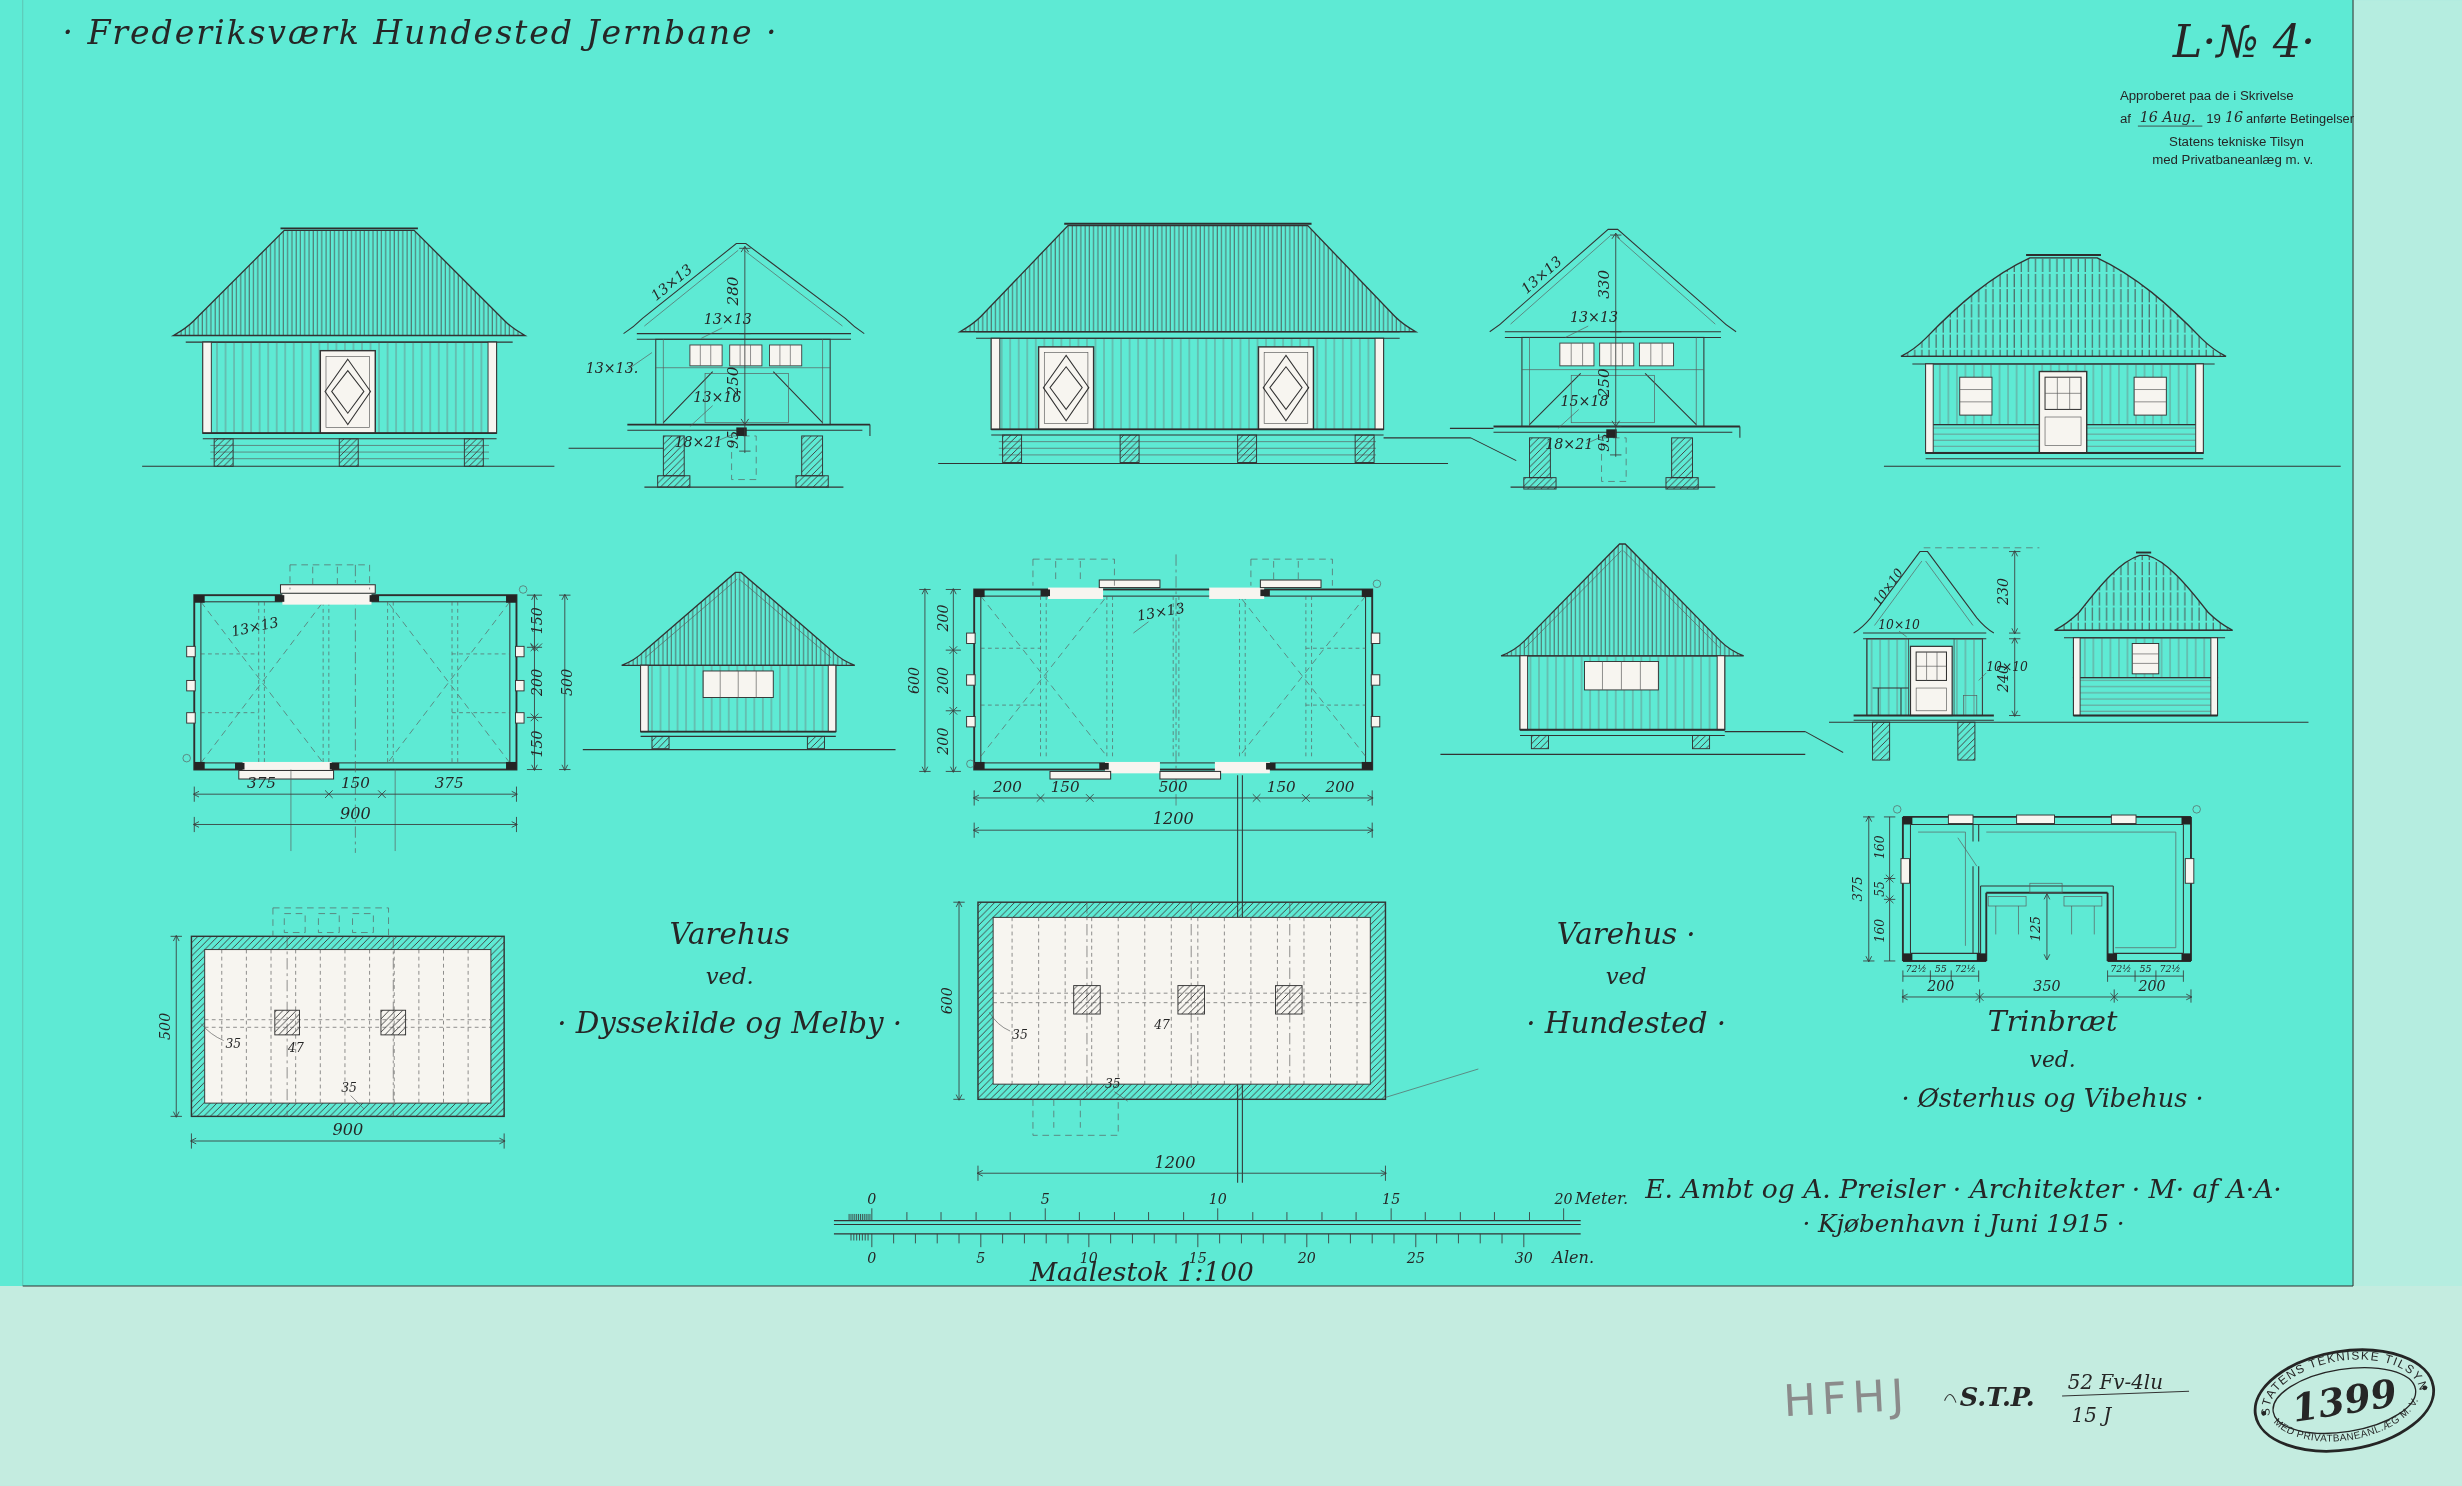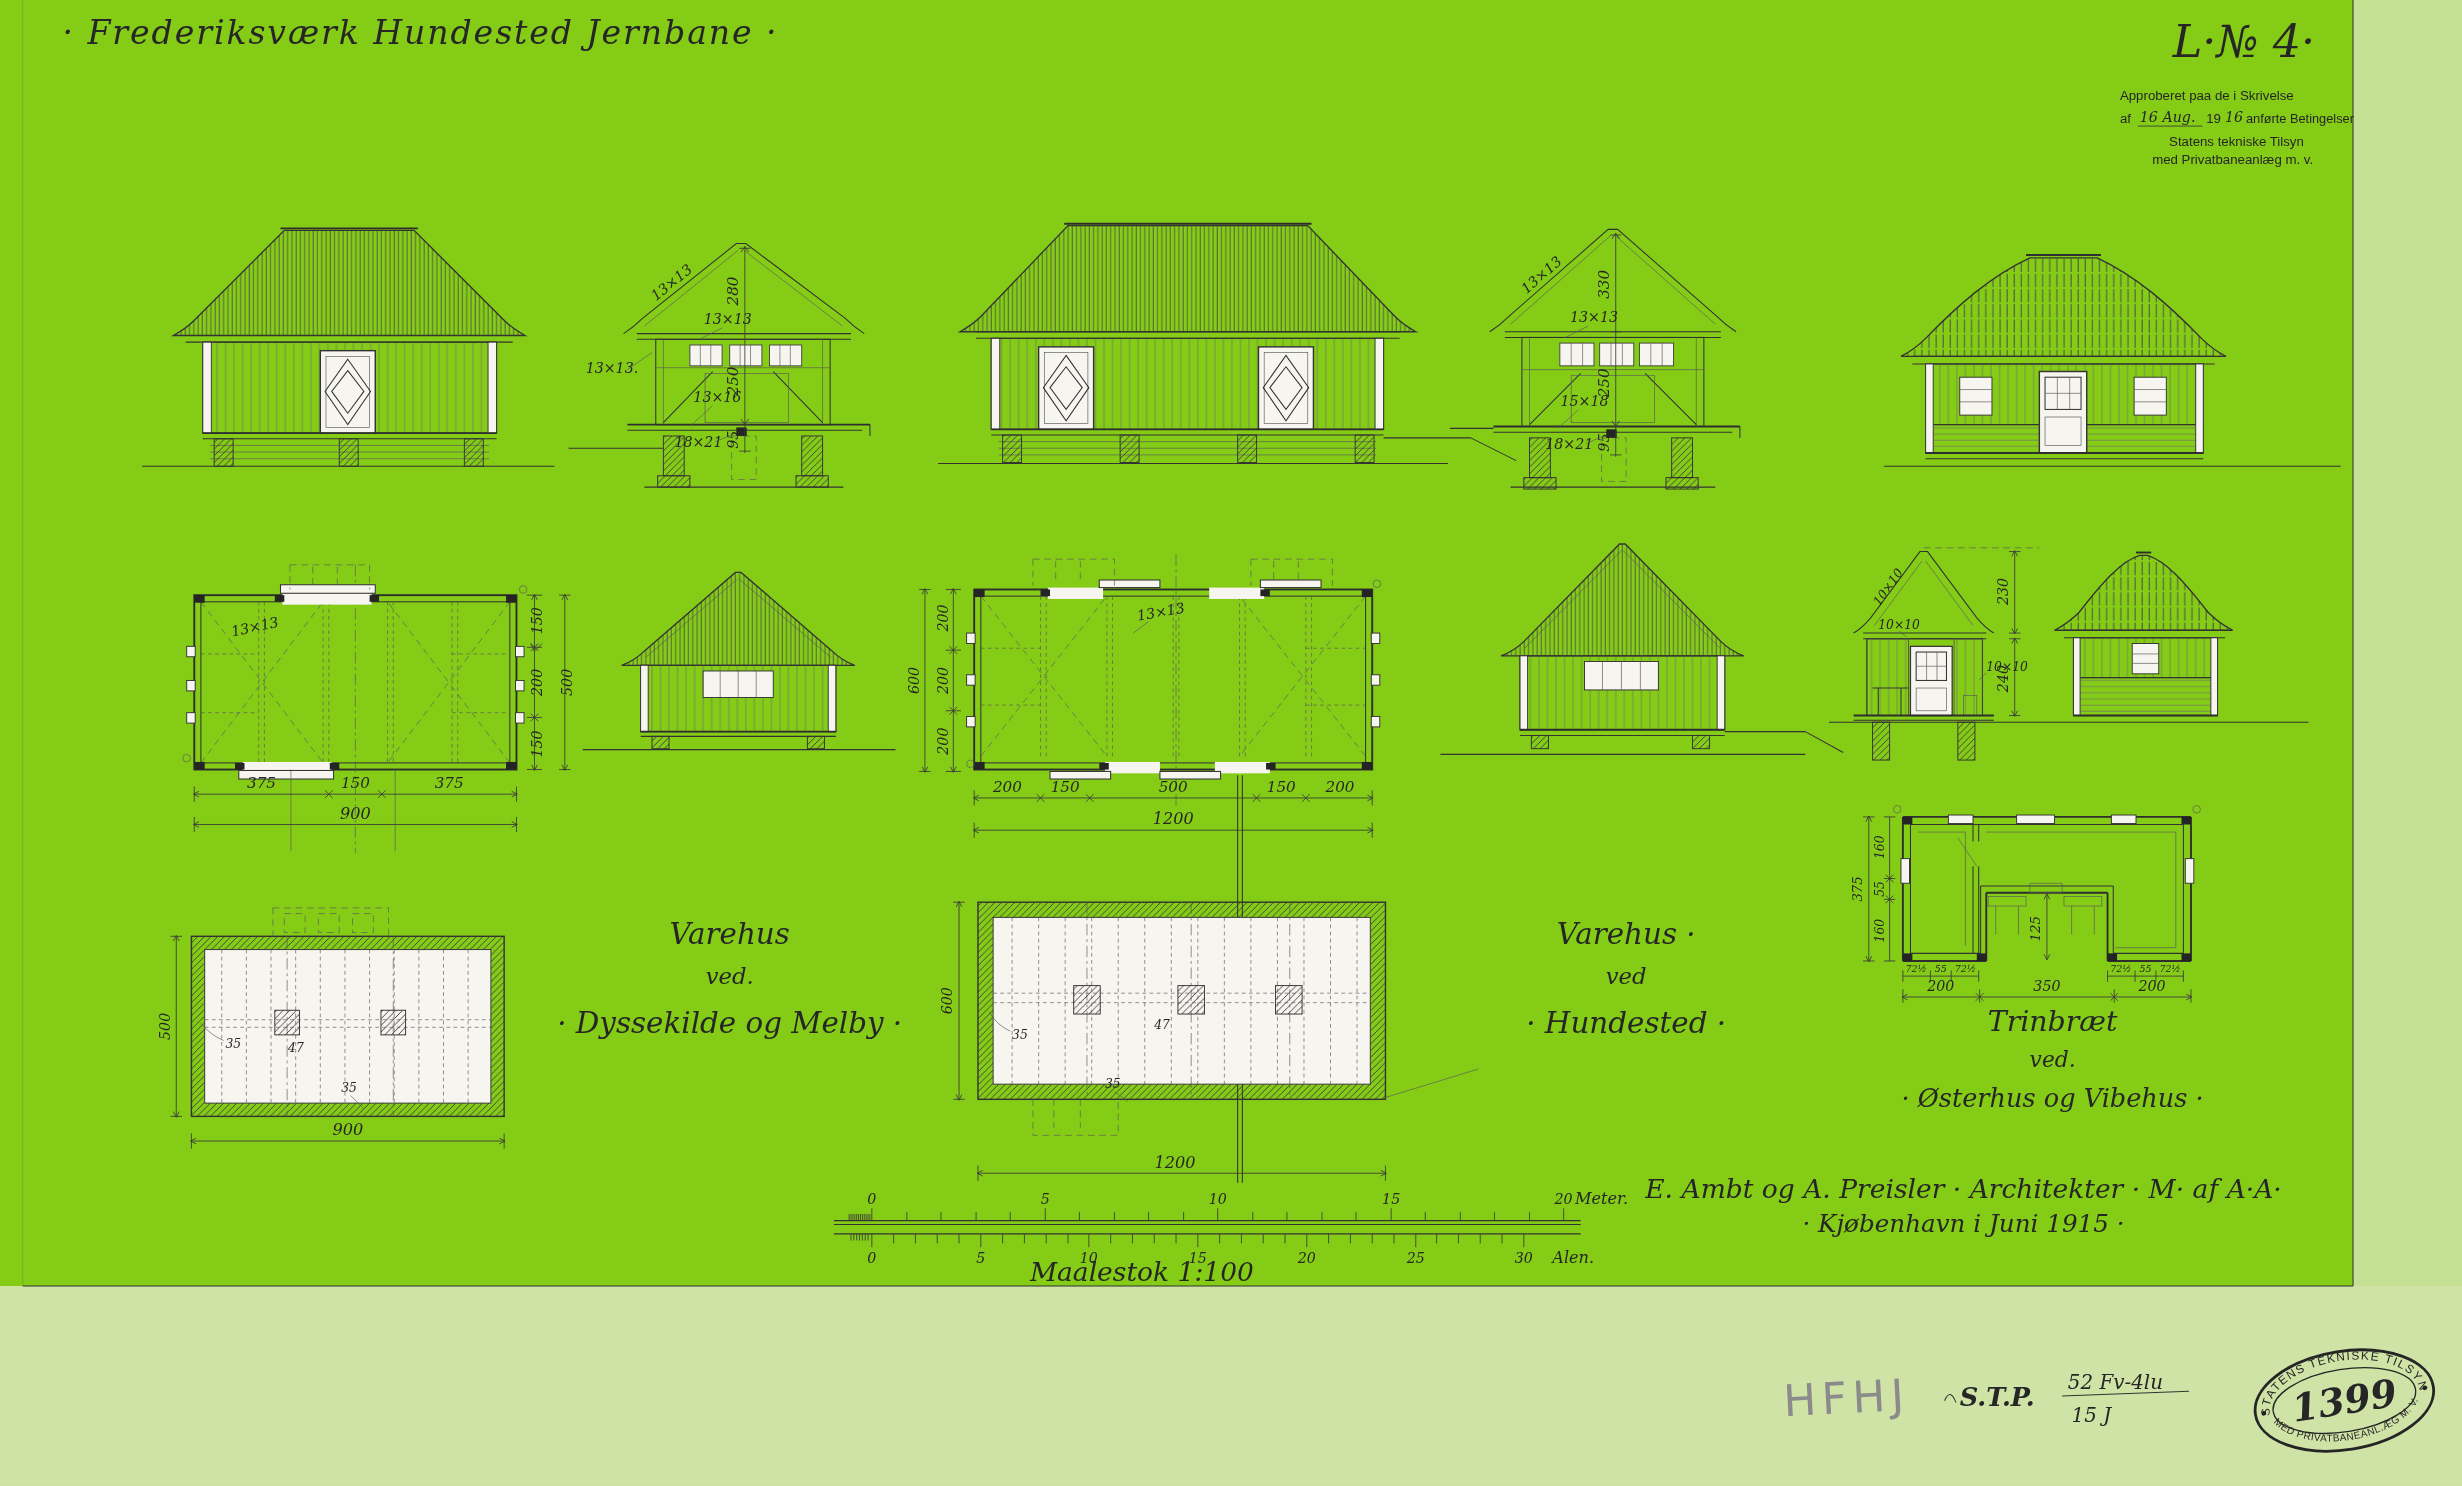--- a/index.html
+++ b/index.html
@@ -1,16 +1,16 @@
 <!DOCTYPE html>
 <html style="font-size:15px"><head>
 <meta charset="utf-8">
 <style>
   html,body{margin:0;padding:0;background:#e9e7e1;}
-  #sheet{position:relative;width:2462px;height:1486px;background:#84cc16;overflow:hidden;}
+  #sheet{position:relative;width:2462px;height:1486px;background:#5eead4;overflow:hidden;}
   svg{display:block}
   text{fill:#262626}
   .hand{font-family:"DejaVu Serif",serif;font-style:italic;}
   .print{font-family:"Liberation Sans",sans-serif;}
   .pencil{font-family:"DejaVu Sans",sans-serif;fill:#8b8b8b;letter-spacing:6px;}
   .s1{stroke:#333;stroke-width:1.1;fill:none}
   .s2{stroke:#2e2e2e;stroke-width:2;fill:none}
   .sT{stroke:#5a5a5a;stroke-width:0.7;fill:none}
   .dim{stroke:#3a3a3a;stroke-width:0.9;fill:none}
   .da{stroke-dasharray:7 5}

